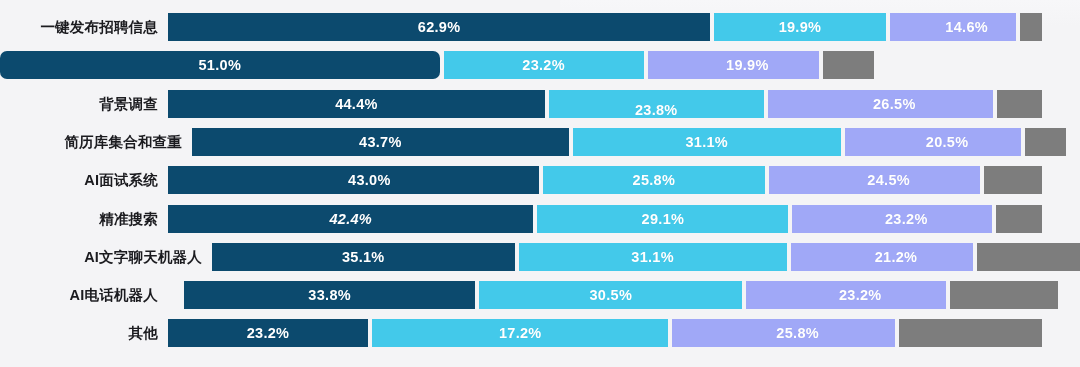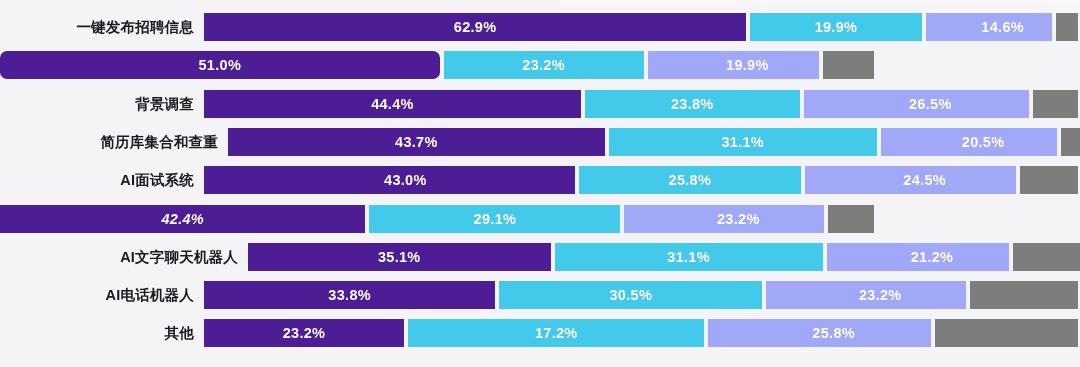--- a/index.html
+++ b/index.html
@@ -40,21 +40,21 @@
   }
   .bar-row {
     position: absolute;
     left: 0;
     width: 1080px;
     height: 30px;
     display: flex;
     align-items: center;
   }
   .row-label {
-    width: 204px;
+    width: 168px;
     padding-right: 10px;
     box-sizing: border-box;
     text-align: right;
     font-size: 14.5px;
     font-weight: bold;
     color: #1b1b1f;
     letter-spacing: 0.2px;
     white-space: nowrap;
     line-height: 30px;
   }
@@ -79,21 +79,21 @@
     margin-right: 0;
   }
   .seg-label {
     font-size: 14.5px;
     font-weight: bold;
     color: #ffffff;
     letter-spacing: 0.3px;
     white-space: nowrap;
     text-shadow: 0 0 1px rgba(0,0,0,0.08);
   }
-  .seg.s0 { background: #4c1d95; }
+  .seg.s0 { background: #0c4a6e; }
   .seg.s1 { background: #43c9ea; }
   .seg.s2 { background: #a0a8f7; padding-left: 28px; }
   .seg.s3 { background: #7d7d7d; }
 </style>
 </head>
 <body>
 
 <div id="chart-root">
   <div id="bg-wash"></div>
   <div id="rows">
@@ -129,21 +129,21 @@
             <span class="seg-label"></span>
           </div>
         </div>
       </div>
       <div class="bar-row" style="top: 88.6px;">
         <div class="row-label">背景调查</div>
         <div class="bar-track">
           <div class="seg s0" style="width: 382.728px;">
             <span class="seg-label">44.4%</span>
           </div>
-          <div class="seg s1" style="width: 218px;">
+          <div class="seg s1" style="width: 218px; align-items: flex-end;">
             <span class="seg-label">23.8%</span>
           </div>
           <div class="seg s2" style="width: 228.43px;">
             <span class="seg-label">26.5%</span>
           </div>
           <div class="seg s3" style="width: 45.686px;">
             <span class="seg-label"></span>
           </div>
         </div>
       </div>
@@ -175,20 +175,21 @@
           </div>
           <div class="seg s2" style="width: 211.19px;">
             <span class="seg-label">24.5%</span>
           </div>
           <div class="seg s3" style="width: 57.754px;">
             <span class="seg-label"></span>
           </div>
         </div>
       </div>
       <div class="bar-row" style="top: 203.5px;">
+        <div class="row-label">精准搜索</div>
         <div class="bar-track">
           <div class="seg s0" style="width: 365.488px; font-style: italic;">
             <span class="seg-label">42.4%</span>
           </div>
           <div class="seg s1" style="width: 250.842px;">
             <span class="seg-label">29.1%</span>
           </div>
           <div class="seg s2" style="width: 199.984px;">
             <span class="seg-label">23.2%</span>
           </div>
@@ -207,21 +208,21 @@
             <span class="seg-label">31.1%</span>
           </div>
           <div class="seg s2" style="width: 182.744px;">
             <span class="seg-label">21.2%</span>
           </div>
           <div class="seg s3" style="width: 108.612px;">
             <span class="seg-label"></span>
           </div>
         </div>
       </div>
-      <div class="bar-row" style="top: 280.1px;">
+      <div class="bar-row" style="top: 280.1px; gap: 16px;">
         <div class="row-label">AI电话机器人</div>
         <div class="bar-track">
           <div class="seg s0" style="width: 291.356px;">
             <span class="seg-label">33.8%</span>
           </div>
           <div class="seg s1" style="width: 262.91px;">
             <span class="seg-label">30.5%</span>
           </div>
           <div class="seg s2" style="width: 199.984px;">
             <span class="seg-label">23.2%</span>

